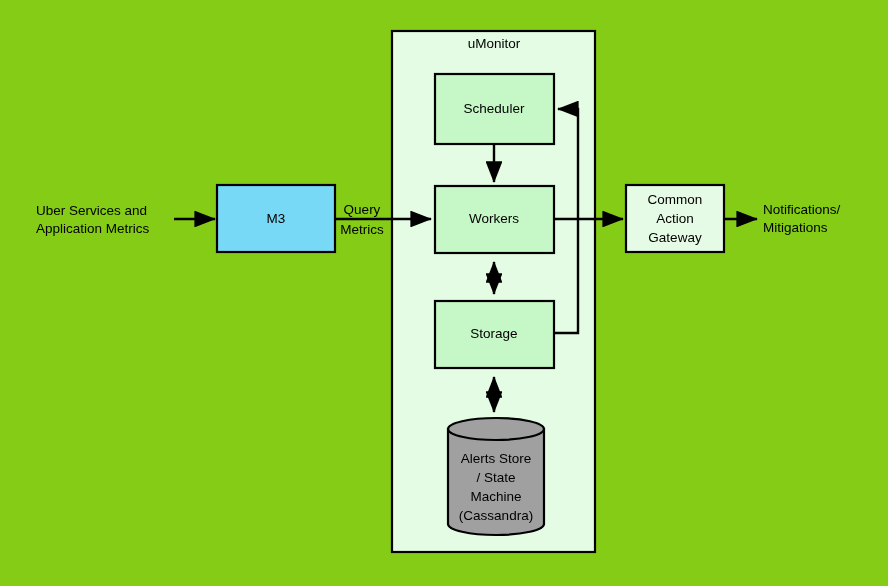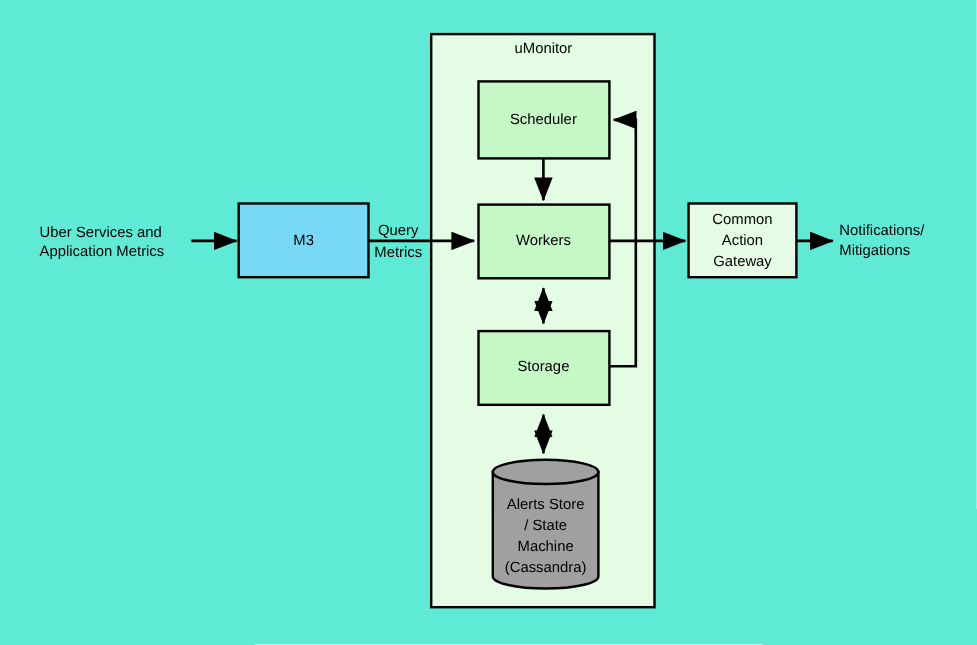--- a/index.html
+++ b/index.html
@@ -10,21 +10,21 @@
   body {
     width: 888px;
     height: 586px;
     font-family: "Liberation Sans", sans-serif;
     overflow: hidden;
   }
   #diagram-root {
     position: relative;
     width: 888px;
     height: 586px;
-    background: #5eead4;
+    background: #84cc16;
   }
   svg#diagram-svg {
     display: block;
     width: 888px;
     height: 586px;
   }
   .node-text {
     font-family: "Liberation Sans", sans-serif;
     font-size: 13.5px;
     fill: #000000;

